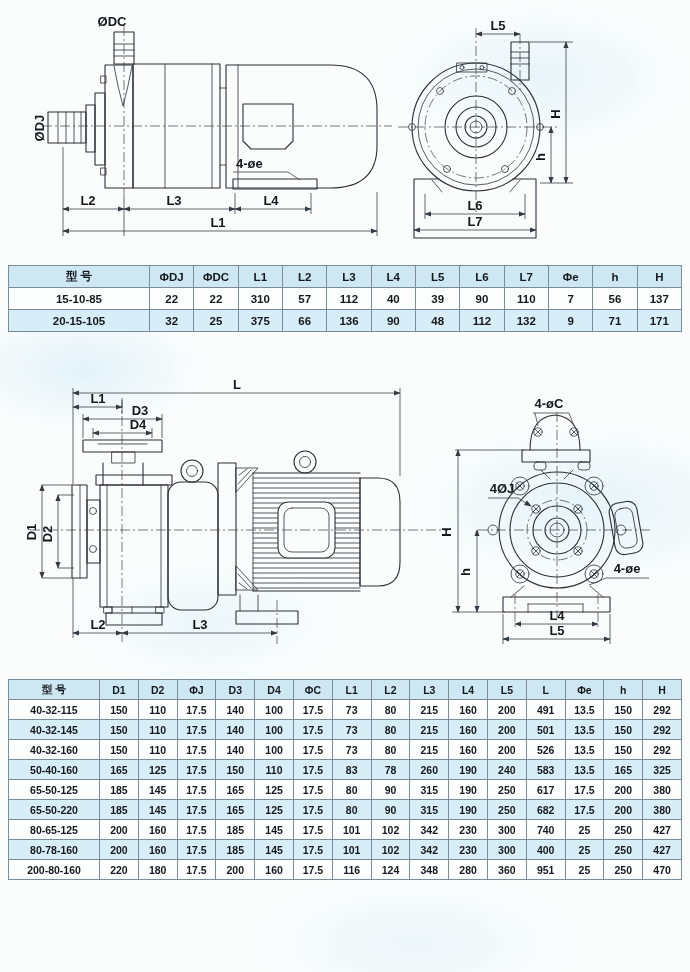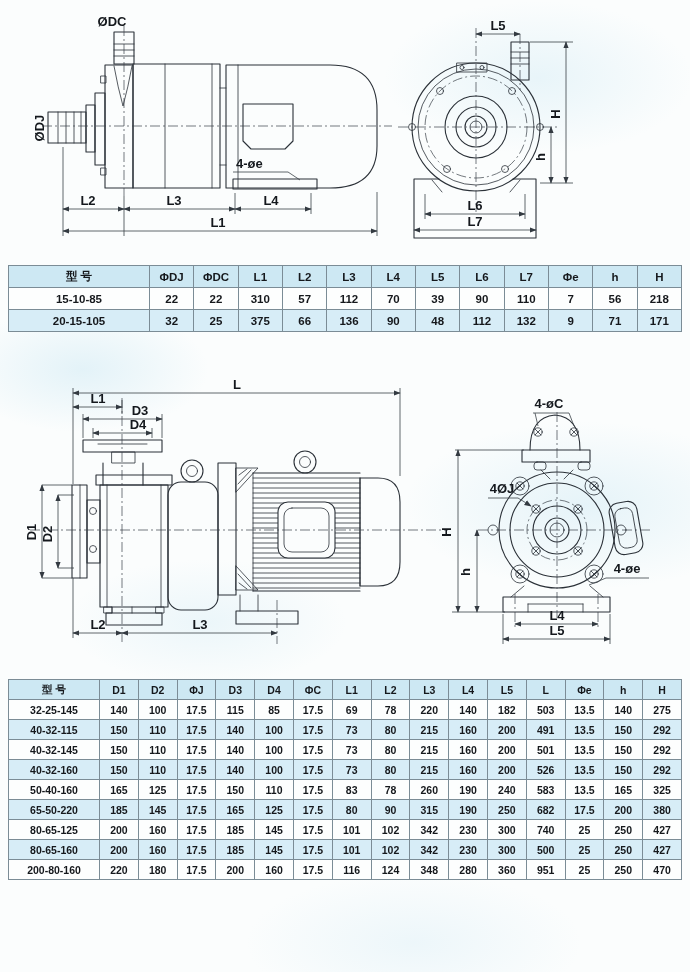--- a/index.html
+++ b/index.html
@@ -192,27 +192,27 @@
         </tr>
       </thead>
       <tbody>
         <tr>
           <td>15-10-85</td>
           <td>22</td>
           <td>22</td>
           <td>310</td>
           <td>57</td>
           <td>112</td>
-          <td>70</td>
+          <td>40</td>
           <td>39</td>
           <td>90</td>
           <td>110</td>
           <td>7</td>
           <td>56</td>
-          <td>218</td>
+          <td>137</td>
         </tr>
         <tr>
           <td>20-15-105</td>
           <td>32</td>
           <td>25</td>
           <td>375</td>
           <td>66</td>
           <td>136</td>
           <td>90</td>
           <td>48</td>
@@ -435,38 +435,20 @@
           <th>L4</th>
           <th>L5</th>
           <th>L</th>
           <th>Φe</th>
           <th>h</th>
           <th>H</th>
         </tr>
       </thead>
       <tbody>
         <tr>
-          <td>32-25-145</td>
-          <td>140</td>
-          <td>100</td>
-          <td>17.5</td>
-          <td>115</td>
-          <td>85</td>
-          <td>17.5</td>
-          <td>69</td>
-          <td>78</td>
-          <td>220</td>
-          <td>140</td>
-          <td>182</td>
-          <td>503</td>
-          <td>13.5</td>
-          <td>140</td>
-          <td>275</td>
-        </tr>
-        <tr>
           <td>40-32-115</td>
           <td>150</td>
           <td>110</td>
           <td>17.5</td>
           <td>140</td>
           <td>100</td>
           <td>17.5</td>
           <td>73</td>
           <td>80</td>
           <td>215</td>
@@ -525,20 +507,38 @@
           <td>78</td>
           <td>260</td>
           <td>190</td>
           <td>240</td>
           <td>583</td>
           <td>13.5</td>
           <td>165</td>
           <td>325</td>
         </tr>
         <tr>
+          <td>65-50-125</td>
+          <td>185</td>
+          <td>145</td>
+          <td>17.5</td>
+          <td>165</td>
+          <td>125</td>
+          <td>17.5</td>
+          <td>80</td>
+          <td>90</td>
+          <td>315</td>
+          <td>190</td>
+          <td>250</td>
+          <td>617</td>
+          <td>17.5</td>
+          <td>200</td>
+          <td>380</td>
+        </tr>
+        <tr>
           <td>65-50-220</td>
           <td>185</td>
           <td>145</td>
           <td>17.5</td>
           <td>165</td>
           <td>125</td>
           <td>17.5</td>
           <td>80</td>
           <td>90</td>
           <td>315</td>
@@ -561,33 +561,33 @@
           <td>102</td>
           <td>342</td>
           <td>230</td>
           <td>300</td>
           <td>740</td>
           <td>25</td>
           <td>250</td>
           <td>427</td>
         </tr>
         <tr>
-          <td>80-65-160</td>
+          <td>80-78-160</td>
           <td>200</td>
           <td>160</td>
           <td>17.5</td>
           <td>185</td>
           <td>145</td>
           <td>17.5</td>
           <td>101</td>
           <td>102</td>
           <td>342</td>
           <td>230</td>
           <td>300</td>
-          <td>500</td>
+          <td>400</td>
           <td>25</td>
           <td>250</td>
           <td>427</td>
         </tr>
         <tr>
           <td>200-80-160</td>
           <td>220</td>
           <td>180</td>
           <td>17.5</td>
           <td>200</td>

